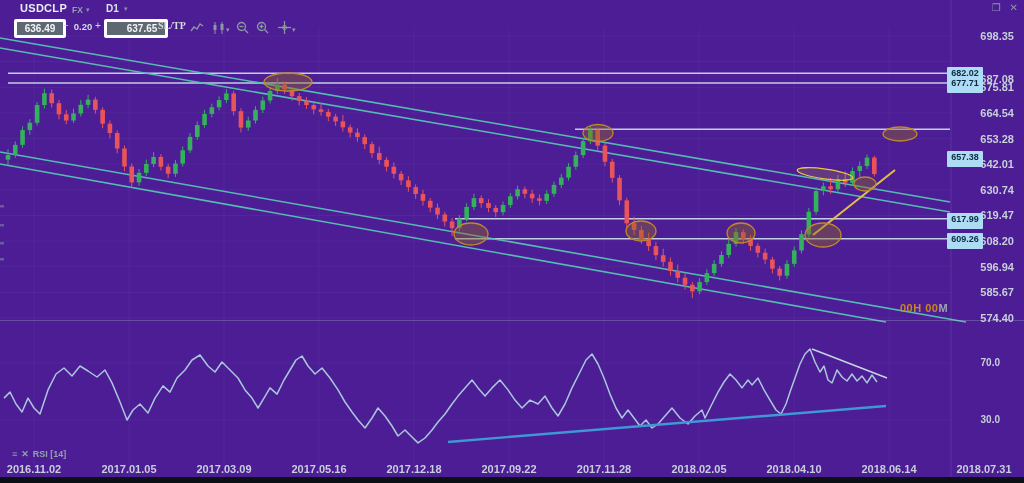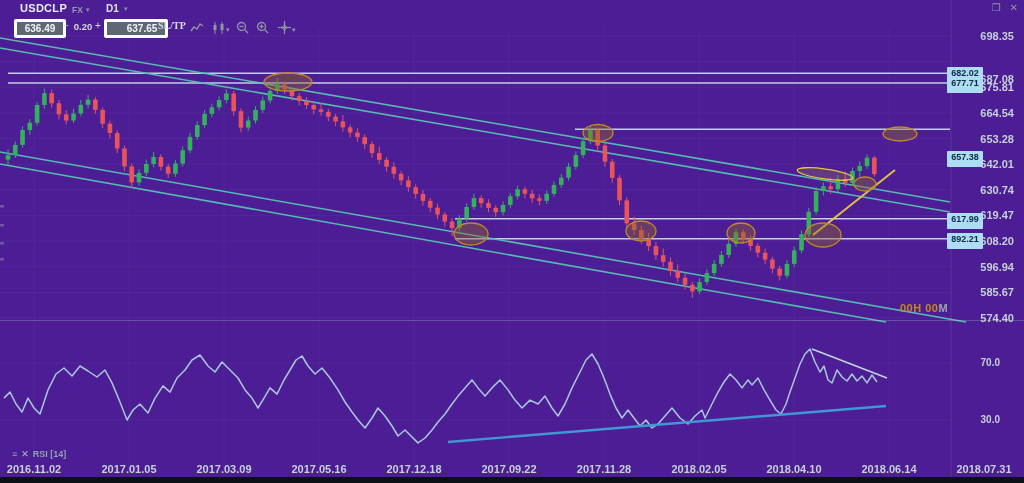--- a/index.html
+++ b/index.html
@@ -411,21 +411,21 @@
       <div class="ptick" style="top: 235.101px;">608.20</div>
       <div class="ptick" style="top: 260.719px;">596.94</div>
       <div class="ptick" style="top: 286.359px;">585.67</div>
       <div class="ptick" style="top: 312px;">574.40</div>
     </div>
   <div id="price-tags">
       <div class="ptag" style="top: 67.1526px;">682.02</div>
       <div class="ptag" style="top: 76.9583px;">677.71</div>
       <div class="ptag" style="top: 139px; margin-top: 12px;">657.38</div>
       <div class="ptag" style="top: 212.828px;">617.99</div>
-      <div class="ptag" style="top: 232.69px;">892.21</div>
+      <div class="ptag" style="top: 232.69px;">609.26</div>
     </div>
   <div id="date-ticks">
       <div class="dtick" style="left: -11px;">2016.11.02</div>
       <div class="dtick" style="left: 84px;">2017.01.05</div>
       <div class="dtick" style="left: 179px;">2017.03.09</div>
       <div class="dtick" style="left: 274px;">2017.05.16</div>
       <div class="dtick" style="left: 369px;">2017.12.18</div>
       <div class="dtick" style="left: 464px;">2017.09.22</div>
       <div class="dtick" style="left: 559px;">2017.11.28</div>
       <div class="dtick" style="left: 654px;">2018.02.05</div>

